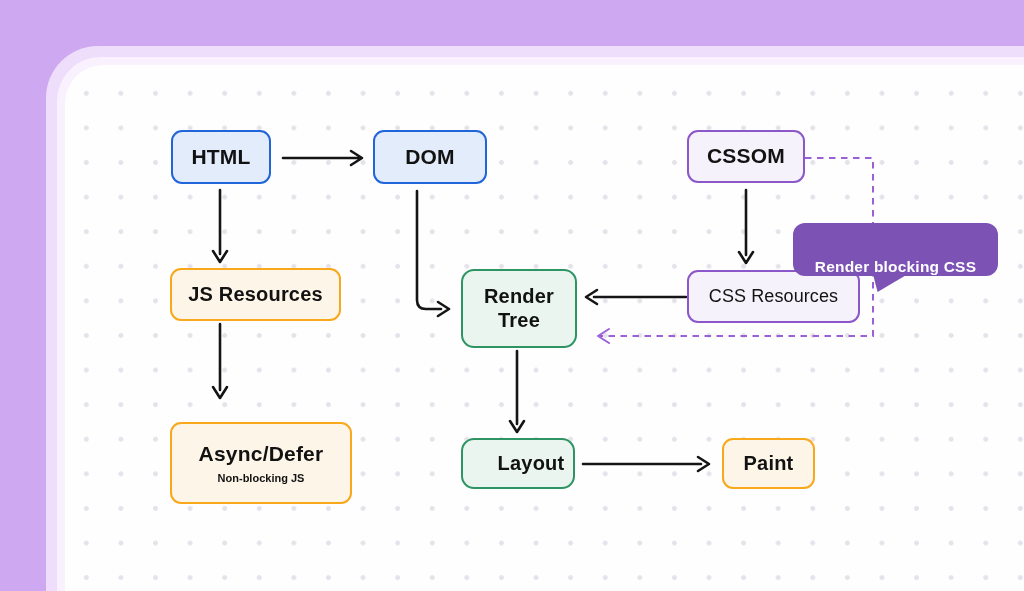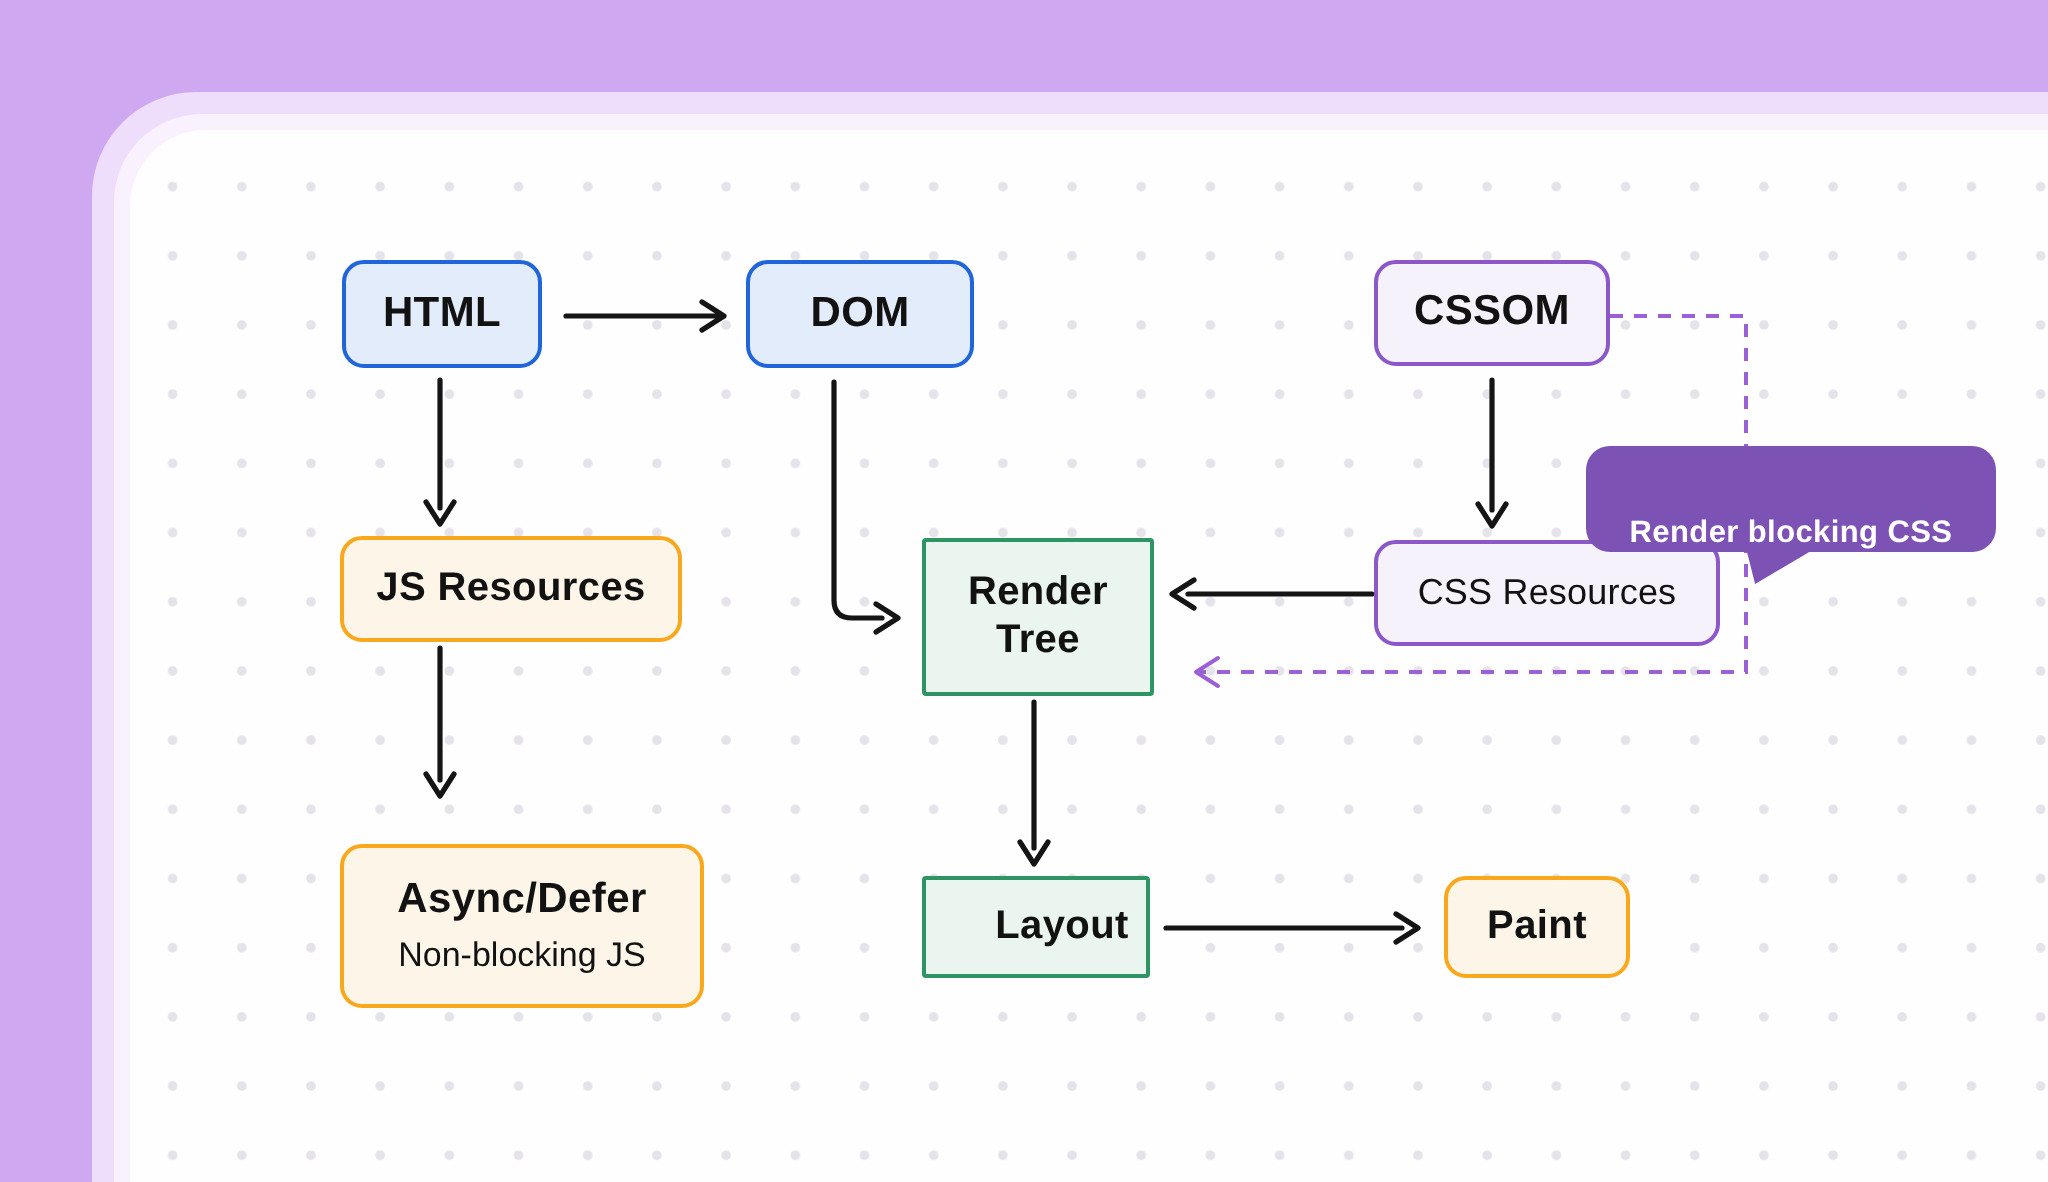--- a/index.html
+++ b/index.html
@@ -59,25 +59,25 @@
     align-items: center; justify-content: center;
     border-style: solid; border-width: 2.5px;
     border-radius: 11px;
     box-sizing: border-box;
     color: var(--text, #121212);
     text-align: center;
   }
   .node-label { font-weight: bold; font-size: 20px; line-height: 1.18; letter-spacing: 0.2px; }
   .node-label.lg { font-size: 21px; }
   .node-label.regular { font-weight: 500; font-size: 18px; letter-spacing: 0.1px; }
-  .node-sublabel { font-weight: 400; font-size: 17px; margin-top: 5px; }
+  .node-sublabel { font-weight: 700; font-size: 11px; margin-top: 5px; }
 
   .scheme-blue   { border-color: var(--blue-border, #2165DB);   background: var(--blue-fill, #E2ECFA); }
   .scheme-purple { border-color: var(--purple-border, #8C57C8); background: var(--purple-fill, #F6F2FB); }
-  .scheme-green  { border-color: var(--green-border, #2E9464);  background: var(--green-fill, #E9F5EE); border-radius: 2px; }
+  .scheme-green  { border-color: var(--green-border, #2E9464);  background: var(--green-fill, #E9F5EE); border-radius: 13px; }
   .scheme-orange { border-color: var(--orange-border, #F9A81B); background: var(--orange-fill, #FDF6E8); }
 
   .callout {
     position: absolute; z-index: 3;
     left: 793px; top: 199px; width: 205px; height: 53px;
     background: var(--callout-bg, #7C52B5);
     border-radius: 12px;
     display: flex; align-items: flex-end; justify-content: center; margin-top: 24px;
   }
   .callout-label {

